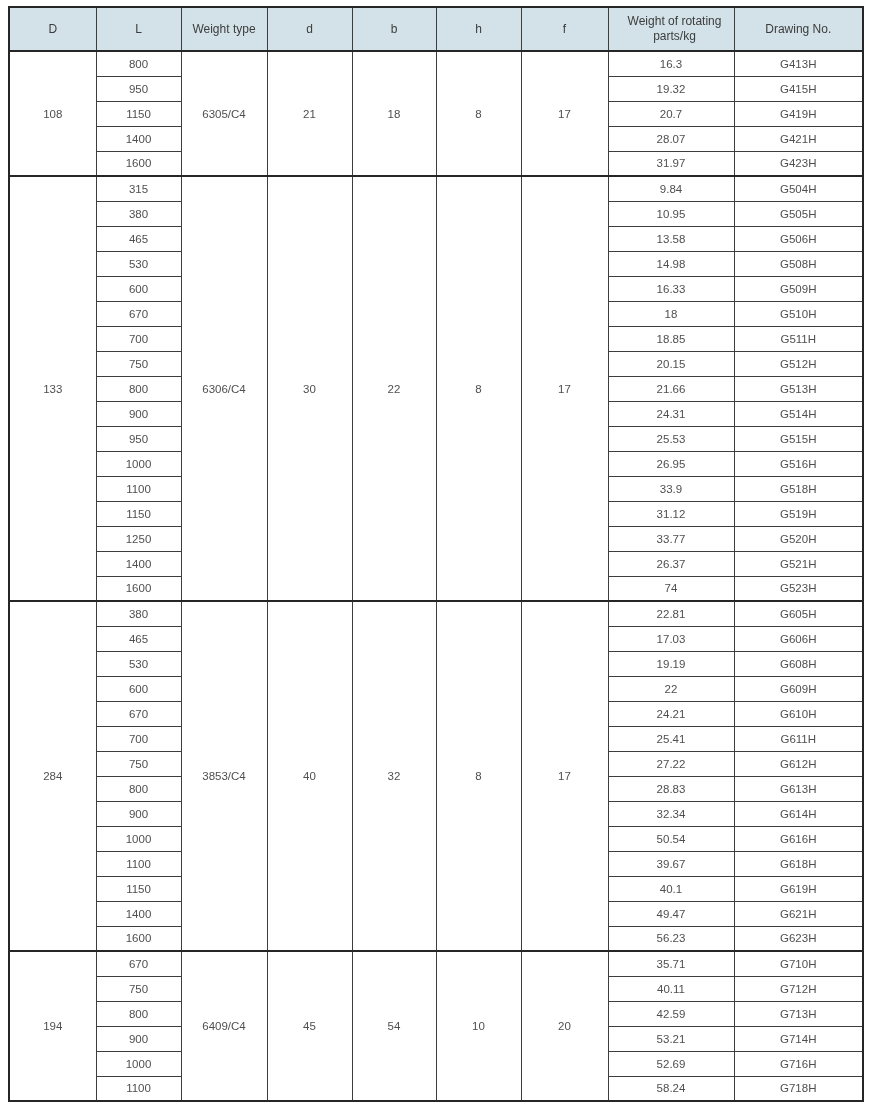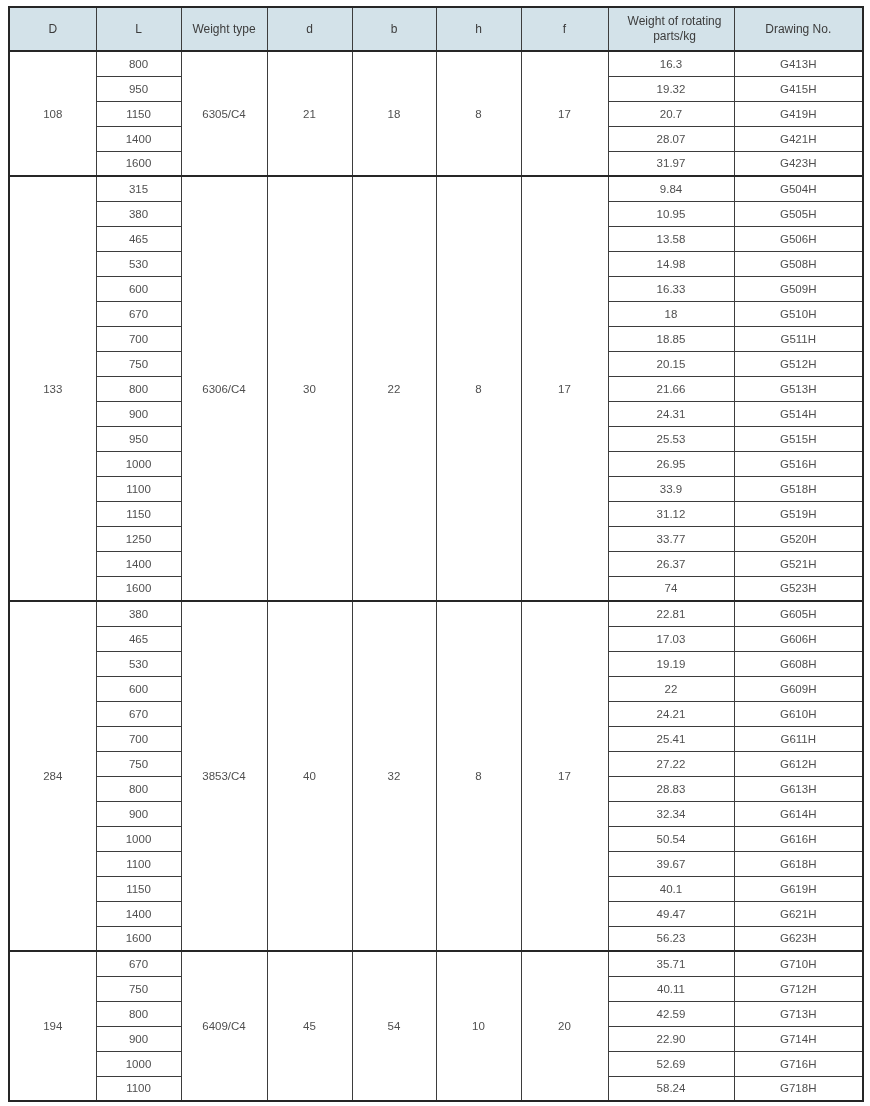--- a/index.html
+++ b/index.html
@@ -302,21 +302,21 @@
           <td>40.11</td>
           <td>G712H</td>
         </tr>
         <tr>
           <td>800</td>
           <td>42.59</td>
           <td>G713H</td>
         </tr>
         <tr>
           <td>900</td>
-          <td>22.90</td>
+          <td>53.21</td>
           <td>G714H</td>
         </tr>
         <tr>
           <td>1000</td>
           <td>52.69</td>
           <td>G716H</td>
         </tr>
         <tr>
           <td>1100</td>
           <td>58.24</td>

